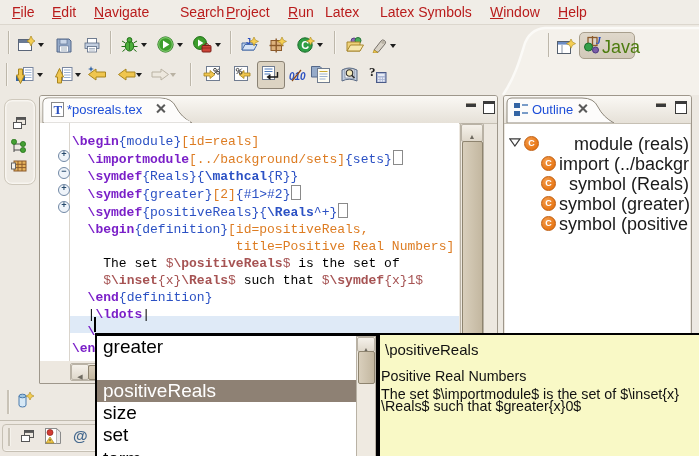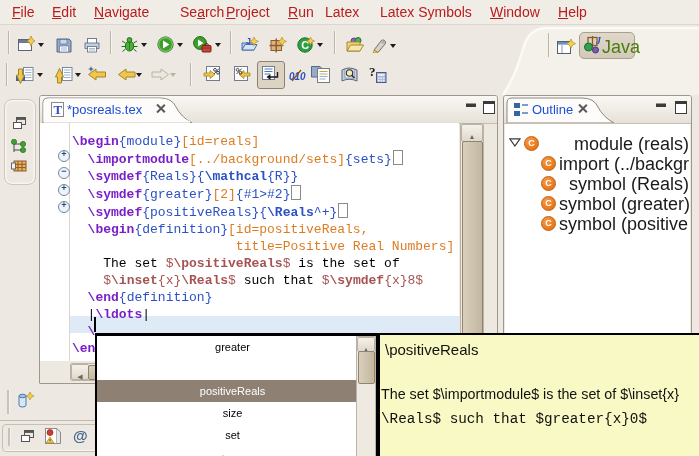--- a/index.html
+++ b/index.html
@@ -43,21 +43,21 @@
   .sbthumbh{position:absolute;background:linear-gradient(#D9CFBC,#C3B7A0);border:1px solid #8E846F;border-radius:2px;}
   .sbbtn{position:absolute;background:linear-gradient(#F5F1EA,#DFD8CB);border:1px solid #B9B2A5;border-radius:2px;
          color:#5d594f;text-align:center;}
   .chev{font:7px/12px "Liberation Sans",sans-serif;color:#6E6A60;}
   
   .trow{position:absolute;font-size:18px;color:#1a1a1a;white-space:pre;width:130px;overflow:hidden;text-align:right;}
   .cicon{position:absolute;width:13px;height:13px;border-radius:50%;background:radial-gradient(circle at 35% 30%,#F49B4B,#E87817 70%);
          border:1px solid #C05E10;color:#fff;font:bold 9px/13px "Liberation Sans",sans-serif;text-align:center;}
   
   .cpopup{position:absolute;left:95px;top:333px;width:279px;height:123px;background:#fff;border:2px solid #000;border-top-width:3px;overflow:hidden;z-index:90;}
-  .citem{position:absolute;left:0;width:259px;height:22px;font-size:11px;color:#000;padding-left:6px;line-height:22px;text-align:center;}
+  .citem{position:absolute;left:0;width:259px;height:22px;font-size:19px;color:#000;padding-left:6px;line-height:22px;}
   .citem.sel{background:#8E8174;color:#fff;}
   .ypopup{position:absolute;left:378px;top:333px;width:321px;height:123px;background:#F9F9C6;border-left:2px solid #000;border-top:2px solid #000;z-index:91;}
   .ytitle{position:absolute;left:5px;top:6px;font-size:15px;color:#111;}
   .yline{position:absolute;left:1px;font-size:14.3px;color:#111;white-space:pre;}
 </style>
 </head>
 <body>
 
 <div class="abs menubar"></div>
 <div class="mi" style="left:12px"><u>F</u>ile</div>
@@ -334,21 +334,21 @@
 
 <div class="abs" style="left:72px;top:133px;width:400px;overflow:hidden;">
 <pre class="code"><span class="v">\begin</span><span class="b">{module}</span><span class="o">[id=reals]</span>
   <span class="v">\importmodule</span><span class="o">[../background/sets]</span><span class="b">{sets}</span><span class="ph"></span>
   <span class="v">\symdef</span><span class="b">{Reals}{</span><span class="bb">\mathcal</span><span class="b">{R}}</span>
   <span class="v">\symdef</span><span class="b">{greater}</span><span class="o">[2]</span><span class="b">{#1&gt;#2}</span><span class="ph"></span>
   <span class="v">\symdef</span><span class="b">{positiveReals}{</span><span class="bb">\Reals</span><span class="b">^+}</span><span class="ph"></span>
   <span class="v">\begin</span><span class="b">{definition}</span><span class="o">[id=positiveReals,</span>
 <span class="o">                     title=Positive Real Numbers]</span>
     The set <span class="m">$</span><span class="mb">\positiveReals</span><span class="m">$</span> is the set of
-    <span class="m">$</span><span class="mb">\inset</span><span class="m">{x}</span><span class="mb">\Reals</span><span class="m">$</span> such that <span class="m">$</span><span class="mb">\symdef</span><span class="m">{x}8$</span>
+    <span class="m">$</span><span class="mb">\inset</span><span class="m">{x}</span><span class="mb">\Reals</span><span class="m">$</span> such that <span class="m">$</span><span class="mb">\symdef</span><span class="m">{x}1$</span>
   <span class="v">\end</span><span class="b">{definition}</span>
   |<span class="v">\ldots</span>|
   <span class="v">\</span>
 <span class="v">\end</span><span class="b">{module}</span></pre>
 </div>
 
 <div class="fold" style="left:58px;top:150px;">+</div>
 <div class="fold" style="left:58px;top:167px;">−</div>
 <div class="fold" style="left:58px;top:184px;">+</div>
 <div class="fold" style="left:58px;top:201px;">+</div>
@@ -425,15 +425,16 @@
   <div class="citem sel" style="top:44px;">positiveReals</div>
   <div class="citem" style="top:88px;">set</div>
   <div class="citem" style="top:112px;">term</div>
   <div class="sbtrack" style="left:259px;top:0px;width:18px;height:123px;border-radius:0;"></div>
   <div class="sbbtn" style="left:260px;top:1px;width:16px;height:13px;"><span class="chev" style="line-height:11px">▲</span></div>
   <div class="sbthumb" style="left:260.5px;top:15px;width:15px;height:31px;"></div>
 </div>
 
 <div class="ypopup">
   <div class="ytitle">\positiveReals</div>
+  <div class="yline" style="top:33px;">Positive Real Numbers</div>
   <div class="yline" style="top:51px;">The set $\importmodule$ is the set of $\inset{x}</div>
-  <div class="yline" style="top:76px;font-family:Liberation Mono, monospace;">\Reals$ such that $greater{x}0$</div>
+  <div class="yline" style="top:63px;">\Reals$ such that $greater{x}0$</div>
 </div>
 
 </body></html>

